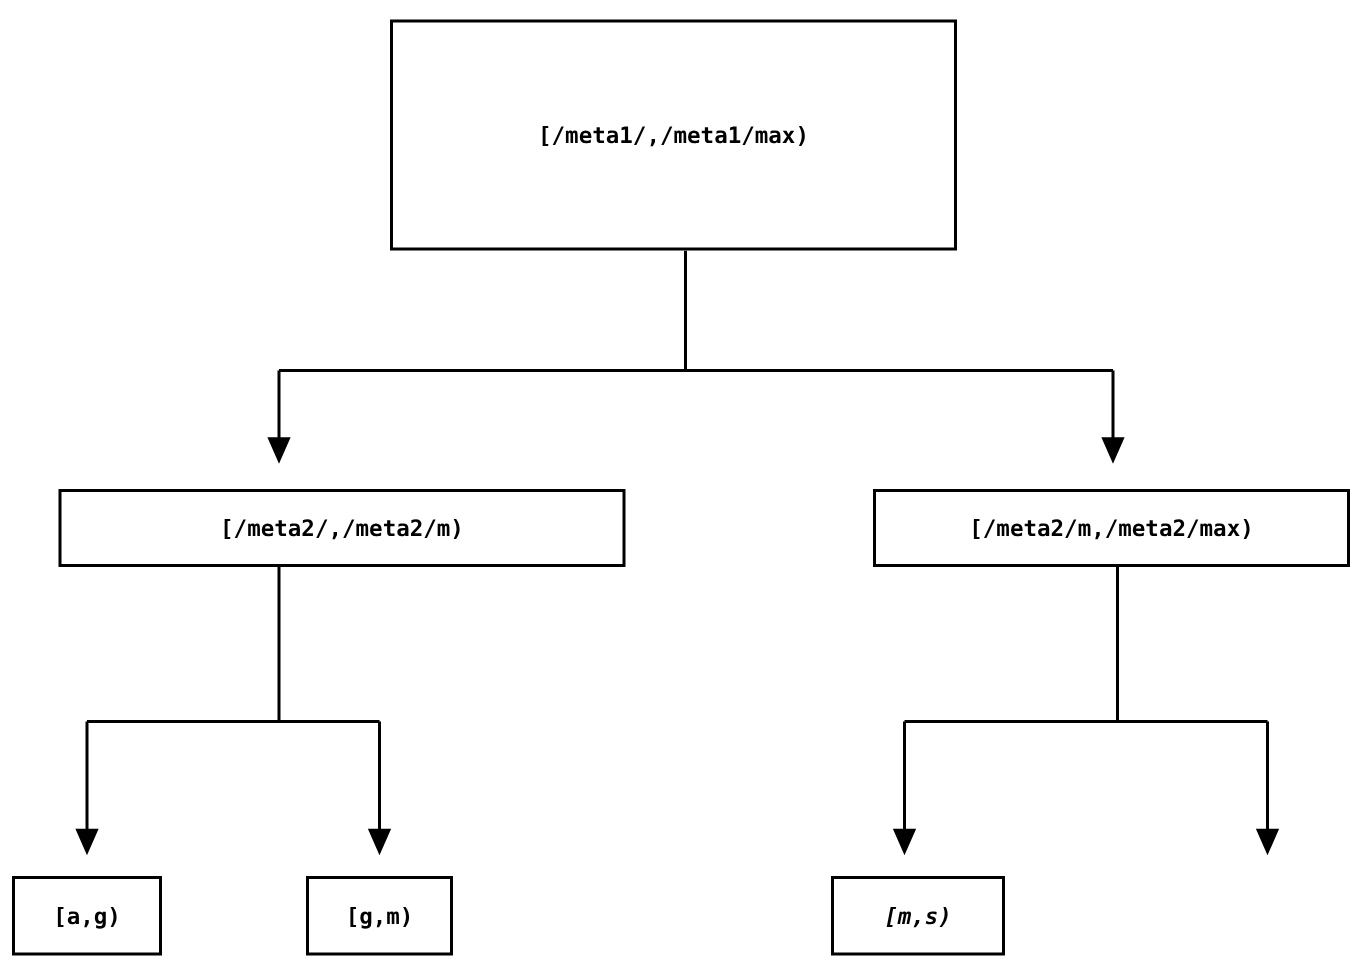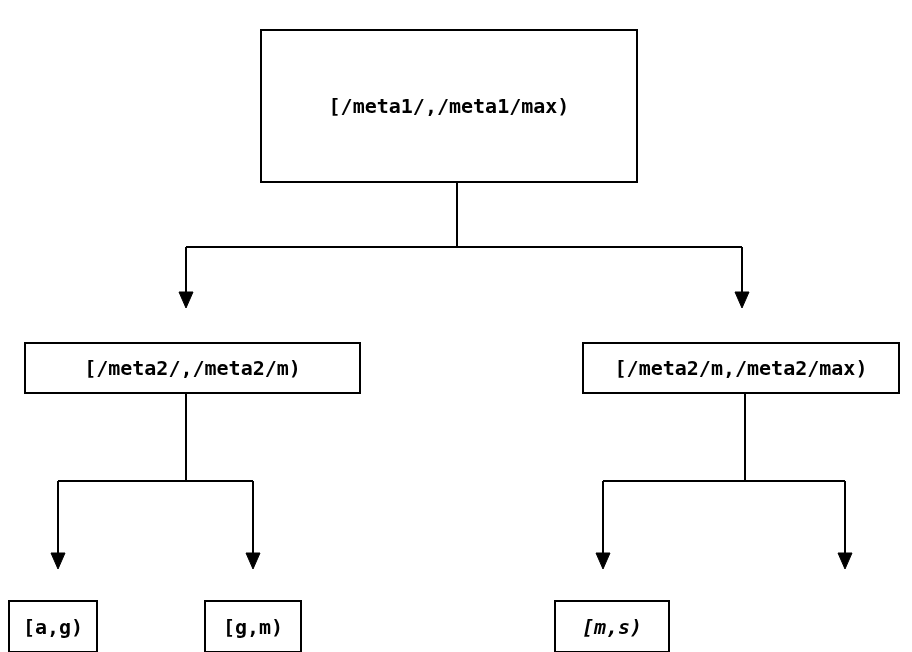--- a/index.html
+++ b/index.html
@@ -21,25 +21,24 @@
   }
   .connectors line { stroke: #000000; stroke-width: 2; }
   .connectors polygon { fill: #000000; stroke: #000000; }
   .node {
     position: absolute;
     border: 2px solid #000000;
     background: #ffffff;
     display: flex;
     align-items: center;
     justify-content: center;
-    font-size: 20px;
+    font-size: 15px;
     font-weight: bold;
     color: #000000;
     white-space: nowrap;
-    margin-top: 16px;
   }
 </style>
 </head>
 <body>
 
 <div class="canvas">
 
   <svg class="connectors" viewBox="0 0 912 652" xmlns="http://www.w3.org/2000/svg">
 
     <g>
@@ -85,29 +84,29 @@
     <g>
       <line x1="845" y1="481" x2="845" y2="555"></line>
       <polygon points="838,553 852,553 845,569"></polygon>
     </g>
   </svg>
 
   <div class="node" style="left:260px; top:13px; width:378px; height:154px;">
     <span>[/meta1/,/meta1/max)</span>
   </div>
 
-  <div class="node" style="left:24px; top:326px; width:337px; height:52px;">
+  <div class="node" style="left:39px; top:326px; width:378px; height:52px;">
     <span>[/meta2/,/meta2/m)</span>
   </div>
 
   <div class="node" style="left:582px; top:326px; width:318px; height:52px;">
     <span>[/meta2/m,/meta2/max)</span>
   </div>
 
-  <div class="node" style="left:8px; top:584px; width:90px; height:53px;">
+  <div class="node" style="left:8px; top:584px; width:100px; height:53px;">
     <span>[a,g)</span>
   </div>
 
   <div class="node" style="left:204px; top:584px; width:98px; height:53px;">
     <span>[g,m)</span>
   </div>
 
   <div class="node" style="left:554px; top:584px; width:116px; height:53px;font-style:italic;">
     <span>[m,s)</span>
   </div>

